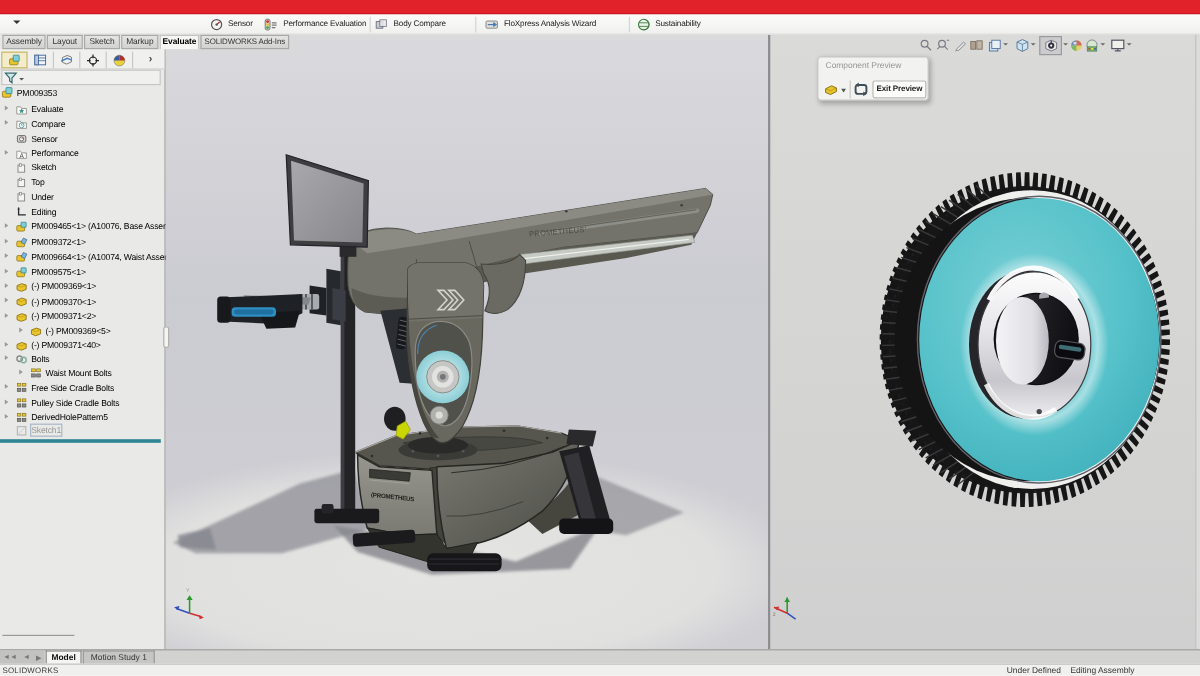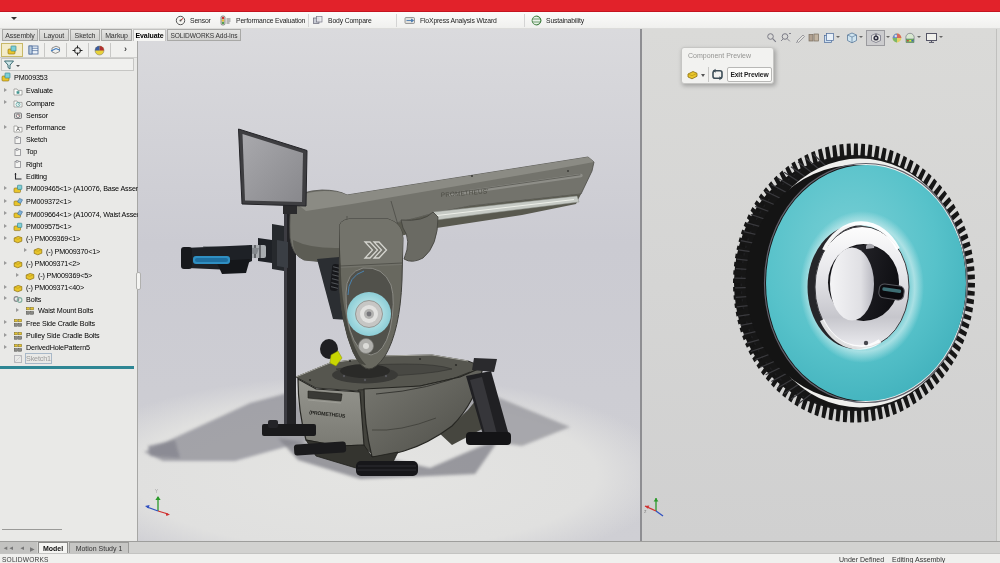--- a/index.html
+++ b/index.html
@@ -475,21 +475,21 @@
             <rect x="2" y="2.5" width="5.5" height="6" fill="#f4f4f2" stroke="#8a8a8e" stroke-width=".8"></rect>
             <rect x="3.2" y="1.4" width="1.8" height="2.2" fill="#eef3f5" stroke="#8a8a8e" stroke-width=".6"></rect>
           </svg>
           <span style="position:absolute;left:26px;top:1.4px;font-size:7.2px;letter-spacing:-0.15px;white-space:nowrap">Top</span>
         </div>
         <div style="position:absolute;left:0;top:158.2px;width:137px;height:12.4px;">
           <svg style="position:absolute;left:13px;top:1px" width="10" height="10" viewBox="0 0 10 10">
             <rect x="2" y="2.5" width="5.5" height="6" fill="#f4f4f2" stroke="#8a8a8e" stroke-width=".8"></rect>
             <rect x="3.2" y="1.4" width="1.8" height="2.2" fill="#eef3f5" stroke="#8a8a8e" stroke-width=".6"></rect>
           </svg>
-          <span style="position:absolute;left:26px;top:1.4px;font-size:7.2px;letter-spacing:-0.15px;white-space:nowrap">Right</span>
+          <span style="position:absolute;left:26px;top:1.4px;font-size:7.2px;letter-spacing:-0.15px;white-space:nowrap">Under</span>
         </div>
         <div style="position:absolute;left:0;top:170.4px;width:137px;height:12.4px;">
           <svg style="position:absolute;left:13px;top:1px" width="10" height="10" viewBox="0 0 10 10">
             <path d="M2.5,2 v6 h6" stroke="#2a2a2e" stroke-width="1.1" fill="none"></path>
             <path d="M2.5,2 l-1,1.6 2,0z" fill="#2a2a2e"></path>
           </svg>
           <span style="position:absolute;left:26px;top:1.4px;font-size:7.2px;letter-spacing:-0.15px;white-space:nowrap">Editing</span>
         </div>
         <div style="position:absolute;left:0;top:182.8px;width:137px;height:12.4px;">
           <span style="position:absolute;left:3.5px;top:3.2px;width:0;height:0;border-left:3.5px solid #9a9a9a;border-top:2.8px solid transparent;border-bottom:2.8px solid transparent"></span>
@@ -524,21 +524,21 @@
           <span style="position:absolute;left:26px;top:1.4px;font-size:7.2px;letter-spacing:-0.15px;white-space:nowrap">PM009575&lt;1&gt;</span>
         </div>
         <div style="position:absolute;left:0;top:232.9px;width:137px;height:12.4px;">
           <span style="position:absolute;left:3.5px;top:3.2px;width:0;height:0;border-left:3.5px solid #9a9a9a;border-top:2.8px solid transparent;border-bottom:2.8px solid transparent"></span>
           <svg style="position:absolute;left:13px;top:1px" width="10" height="10" viewBox="0 0 10 10">
             <path d="M1.2,4 l4,-1.6 3.6,1.2 0,3.6 -4,1.6 -3.6,-1.4z" fill="#e8c52c" stroke="#8a6d10" stroke-width=".7"></path>
             <path d="M1.2,4 l3.6,1.3 4,-1.7" fill="none" stroke="#b09010" stroke-width=".5"></path>
           </svg>
           <span style="position:absolute;left:26px;top:1.4px;font-size:7.2px;letter-spacing:-0.15px;white-space:nowrap">(-) PM009369&lt;1&gt;</span>
         </div>
-        <div style="position:absolute;left:0;top:245.2px;width:137px;height:12.4px;margin-left:20px;">
+        <div style="position:absolute;left:0;top:245.2px;width:137px;height:12.4px;">
           <span style="position:absolute;left:3.5px;top:3.2px;width:0;height:0;border-left:3.5px solid #9a9a9a;border-top:2.8px solid transparent;border-bottom:2.8px solid transparent"></span>
           <svg style="position:absolute;left:13px;top:1px" width="10" height="10" viewBox="0 0 10 10">
             <path d="M1.2,4 l4,-1.6 3.6,1.2 0,3.6 -4,1.6 -3.6,-1.4z" fill="#e8c52c" stroke="#8a6d10" stroke-width=".7"></path>
             <path d="M1.2,4 l3.6,1.3 4,-1.7" fill="none" stroke="#b09010" stroke-width=".5"></path>
           </svg>
           <span style="position:absolute;left:26px;top:1.4px;font-size:7.2px;letter-spacing:-0.15px;white-space:nowrap">(-) PM009370&lt;1&gt;</span>
         </div>
         <div style="position:absolute;left:0;top:257.5px;width:137px;height:12.4px;">
           <span style="position:absolute;left:3.5px;top:3.2px;width:0;height:0;border-left:3.5px solid #9a9a9a;border-top:2.8px solid transparent;border-bottom:2.8px solid transparent"></span>
           <svg style="position:absolute;left:13px;top:1px" width="10" height="10" viewBox="0 0 10 10">

